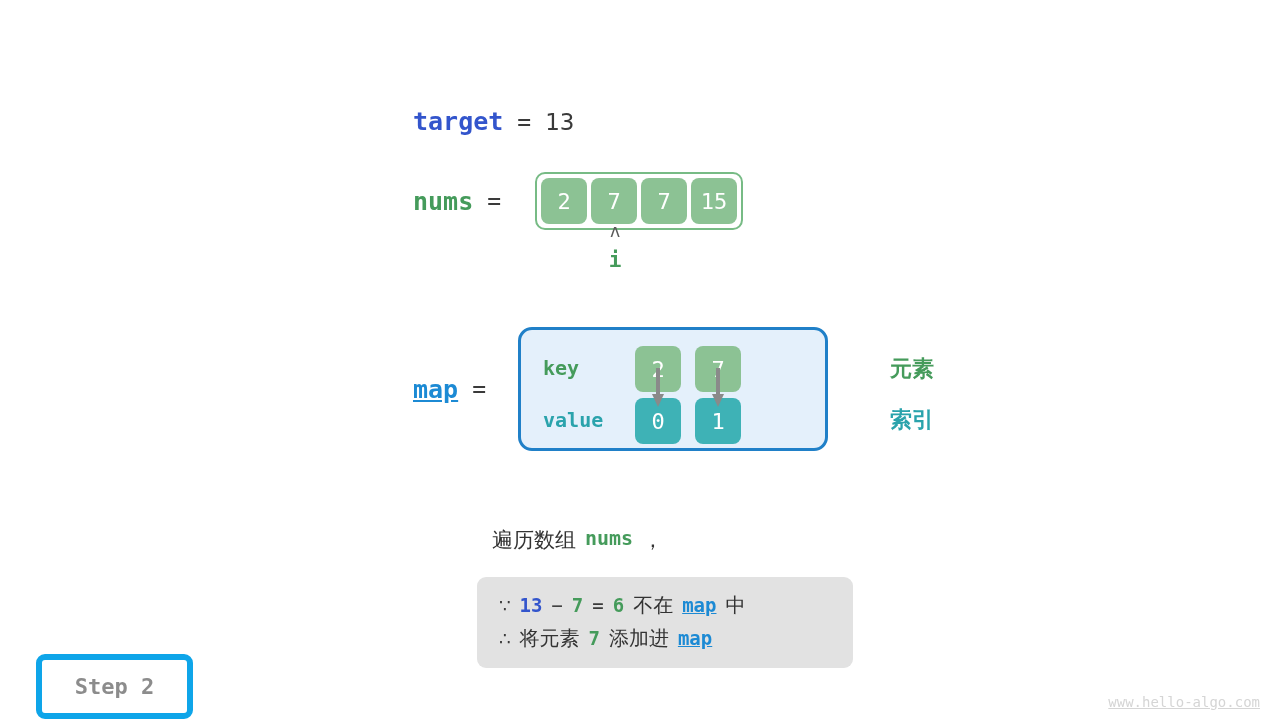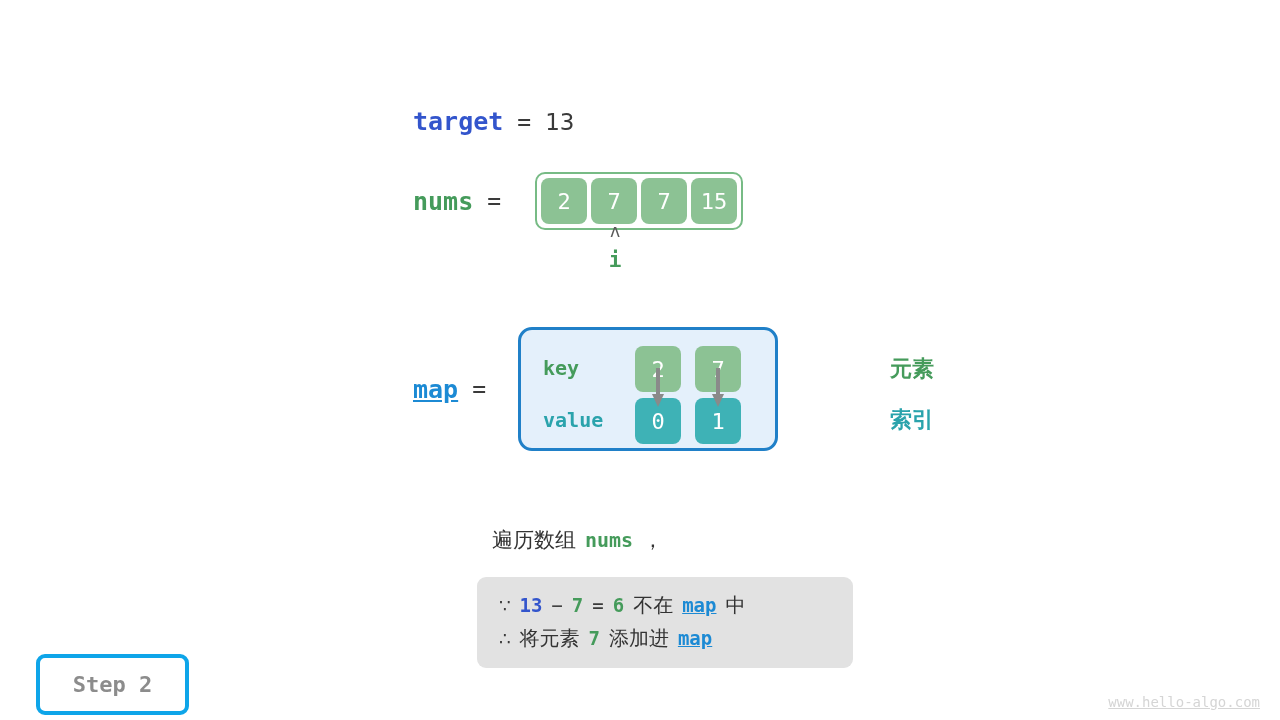--- a/index.html
+++ b/index.html
@@ -110,21 +110,21 @@
     display: flex;
     align-items: center;
   }
   #map-row .label { font-size: 25px; }
   #map-row .eq { font-size: 23px; margin-left: 14px; }
   .map-box {
     margin-left: 32px;
     border: 3px solid #2080c8;
     border-radius: 14px;
     background: #e4f0fb;
-    width: 260px;
+    width: 310px;
     height: 124px;
     position: relative;
     box-sizing: border-box;
   }
   .map-rowlabel {
     position: absolute;
     left: 22px;
     font-family: "DejaVu Sans Mono", monospace;
     font-weight: bold;
     font-size: 20px;
@@ -169,21 +169,21 @@
   .side-label.idx  { top: 391px; color: #2aa3ac; }
 
   
   #caption {
     position: absolute;
     left: 492px;
     top: 512px;
     font-size: 21px;
     color: #333333;
     display: flex;
-    align-items: center;
+    align-items: flex-start;
     gap: 9px;
   }
   #caption .mono { font-size: 20px; }
 
   #note-box {
     position: absolute;
     left: 477px;
     top: 563px;
     width: 376px;
     box-sizing: border-box;
@@ -206,21 +206,21 @@
   .num-green { color: #459b5b; font-family: "DejaVu Sans Mono", monospace; font-weight: bold; font-size: 19px; }
   .op        { color: #3a3a3a; font-family: "DejaVu Sans Mono", monospace; font-size: 19px; }
 
   
   #step-badge {
     position: absolute;
     left: 36px;
     top: 640px;
     width: 145px;
     height: 53px;
-    border: 4px solid #0ea5e9;
+    border: 6px solid #0ea5e9;
     border-radius: 9px;
     display: flex;
     align-items: center;
     justify-content: center;
     font-family: "DejaVu Sans Mono", monospace;
     font-weight: bold;
     font-size: 22px;
     color: #8c8c8c;
     background: #ffffff;
   }

